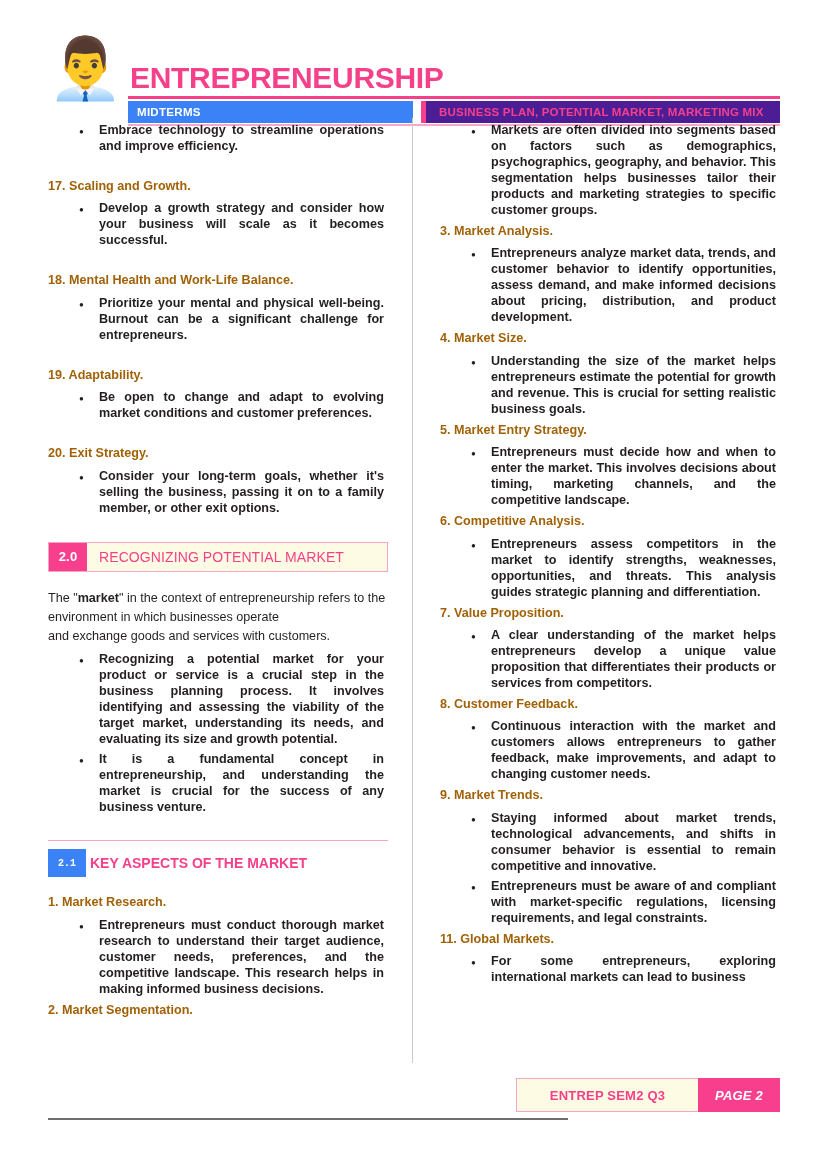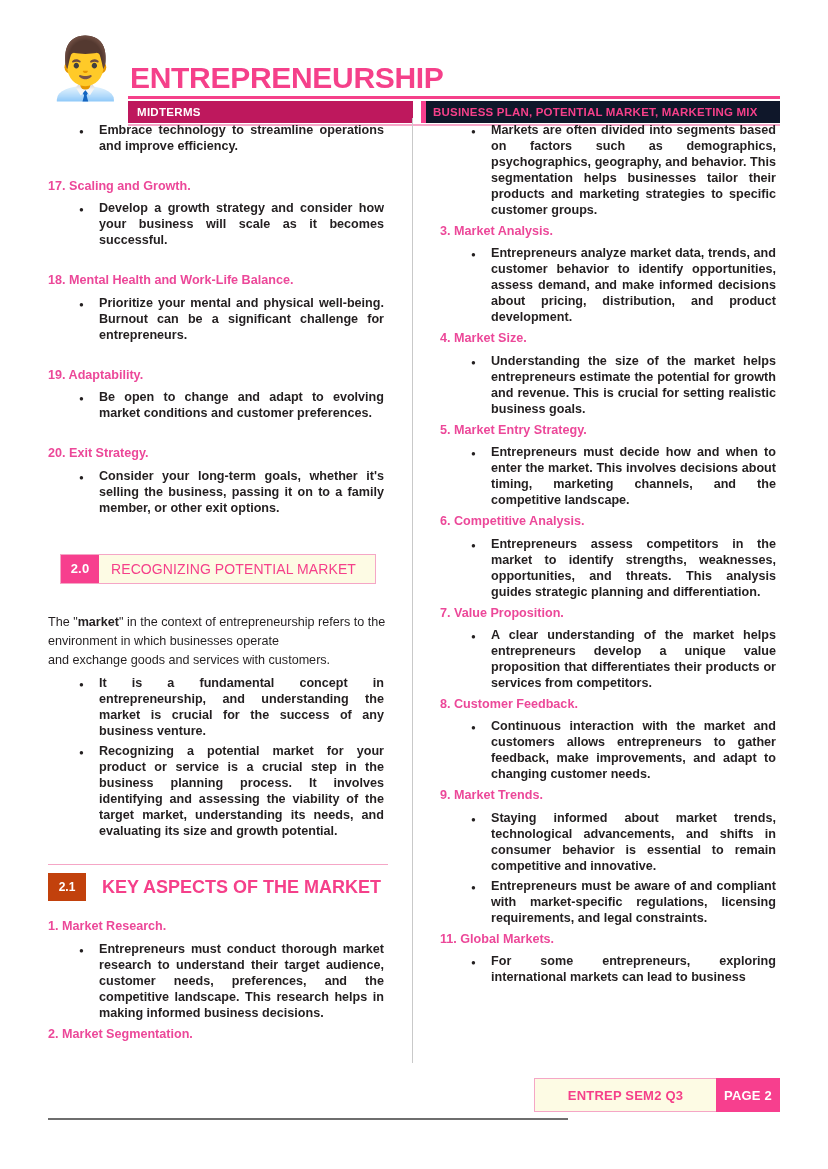--- a/index.html
+++ b/index.html
@@ -67,42 +67,42 @@
     margin-top: 1px;
   }
   .subbar {
     display: flex;
     align-items: stretch;
     height: 22px;
     margin-top: 2px;
     width: 652px;
   }
   .subbar-left {
-    background: #be185d;
+    background: #3b82f6;
     color: #ffffff;
     font-size: 11.5px;
     font-weight: bold;
     letter-spacing: 0.3px;
     display: flex;
     align-items: center;
     padding-left: 9px;
     width: 285px;
     box-sizing: border-box;
   }
   .subbar-gap { width: 8px; }
   .subbar-right {
     flex: 1;
-    background: #0f172a;
+    background: #4c1d95;
     color: #f5408a;
     font-size: 11.5px;
     font-weight: bold;
     letter-spacing: 0.2px;
     display: flex;
     align-items: center;
-    padding-left: 7px;
+    padding-left: 13px;
     border-left: 5px solid #f73f8e;
     box-sizing: border-box;
   }
   .subbar-underline {
     width: 652px;
     height: 2px;
     background: #f7a8c9;
     margin-top: 1px;
   }
 
@@ -138,21 +138,21 @@
     line-height: 19.4px;
     color: #231f20;
     margin: 0;
   }
   .para b { font-weight: bold; }
 
   .numhead {
     font-size: 12.6px;
     line-height: 19.4px;
     font-weight: bold;
-    color: #ec4899;
+    color: #a16207;
     margin: 0;
   }
   .numhead.indent {
     padding-left: 20px;
     text-indent: -20px;
   }
 
   ul.bullets {
     margin: 0;
     padding: 0;
@@ -180,21 +180,21 @@
   .spacer-lg { height: 19px; }
 
   
   .section-banner {
     display: flex;
     align-items: stretch;
     height: 30px;
     background: #fdfbe4;
     border: 1px solid #f5a6c6;
     box-sizing: border-box;
-    margin: 12px;
+    margin: 0;
   }
   .section-banner .num {
     background: #f73f8e;
     color: #ffffff;
     font-size: 13px;
     font-weight: bold;
     width: 38px;
     display: flex;
     align-items: center;
     justify-content: center;
@@ -219,37 +219,38 @@
     background: #f5a6c6;
     width: 100%;
   }
   .section-plain .row {
     display: flex;
     align-items: stretch;
     height: 28px;
     margin-top: 8px;
   }
   .section-plain .num {
-    background: #c2410c;
+    background: #3b82f6;
     color: #ffffff;
-    font-size: 12px;
+    font-size: 10px;
     font-weight: bold;
     width: 38px;
     flex: 0 0 38px;
     display: flex;
     align-items: center;
     justify-content: center;
+    font-family: Liberation Mono, monospace;
   }
   .section-plain .label {
     color: #f5408a;
-    font-size: 18px;
-    font-weight: bold;
-    display: flex;
-    align-items: center;
-    padding-left: 16px;
+    font-size: 14px;
+    font-weight: bold;
+    display: flex;
+    align-items: center;
+    padding-left: 4px;
   }
 
   
   .footer {
     position: absolute;
     left: 48px;
     top: 1108px;
     width: 732px;
     height: 40px;
   }
@@ -284,23 +285,24 @@
     letter-spacing: 0.2px;
   }
   .footer-right {
     background: #f73f8e;
     color: #ffffff;
     font-size: 13px;
     font-weight: bold;
     display: flex;
     align-items: center;
     justify-content: center;
-    width: 64px;
+    width: 82px;
     box-sizing: border-box;
     letter-spacing: 0.2px;
+    font-style: italic;
   }
 </style>
 </head>
 <body>
 
 <div class="page">
 
   <div class="doc-header">
     <div class="header-emoji">👨‍💼</div>
     <div class="header-right">
@@ -359,22 +361,22 @@
         <div class="num">2.0</div>
         <div class="label">RECOGNIZING POTENTIAL MARKET</div>
       </div>
 
       <div style="height:17px"></div>
 
       <p class="para"><span>The "</span><b>market</b><span>" in the context of entrepreneurship refers to the environment in which businesses operate</span></p>
       <p class="para">and exchange goods and services with customers.</p>
 
       <ul class="bullets">
+        <li>Recognizing a potential market for your product or service is a crucial step in the business planning process. It involves identifying and assessing the viability of the target market, understanding its needs, and evaluating its size and growth potential.</li>
         <li>It is a fundamental concept in entrepreneurship, and understanding the market is crucial for the success of any business venture.</li>
-        <li>Recognizing a potential market for your product or service is a crucial step in the business planning process. It involves identifying and assessing the viability of the target market, understanding its needs, and evaluating its size and growth potential.</li>
       </ul>
 
       <div style="height:21px"></div>
 
       <div class="section-plain">
         <div class="rule"></div>
         <div class="row">
           <div class="num">2.1</div>
           <div class="label">KEY ASPECTS OF THE MARKET</div>
         </div>

